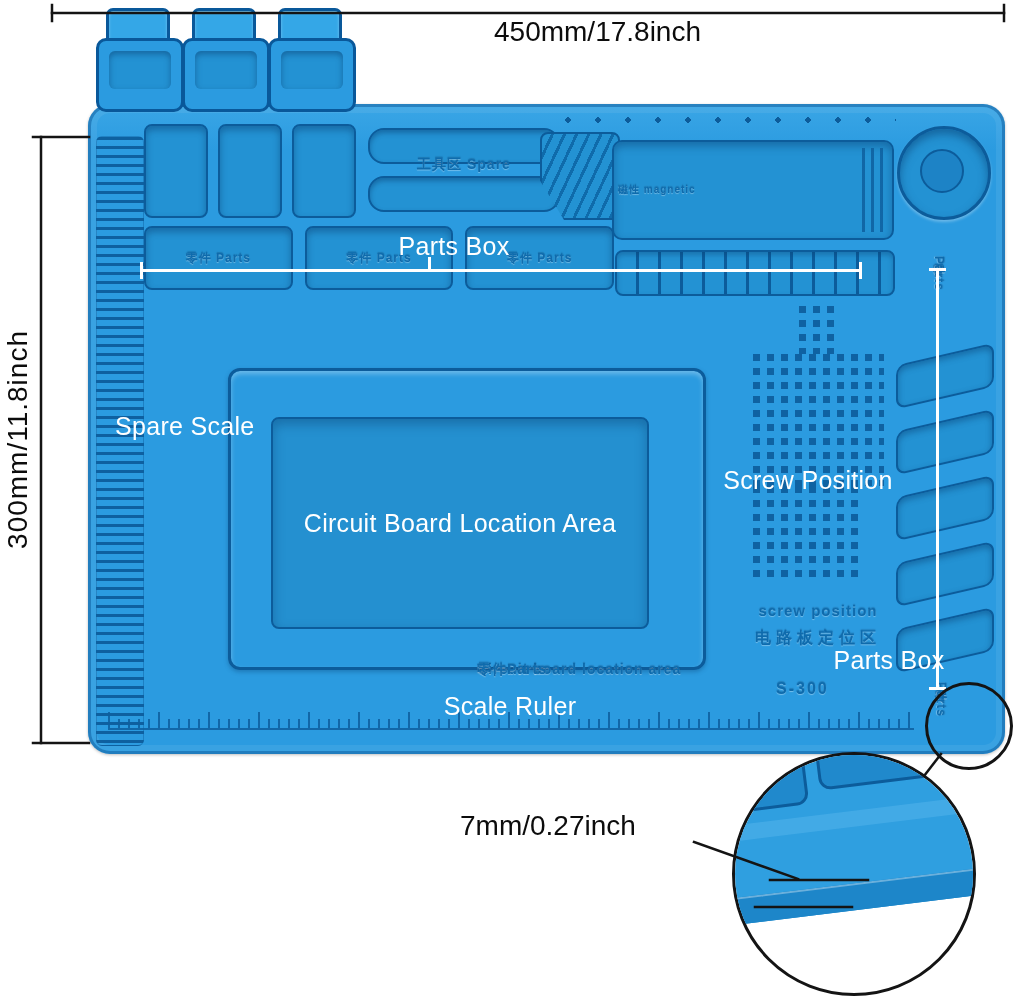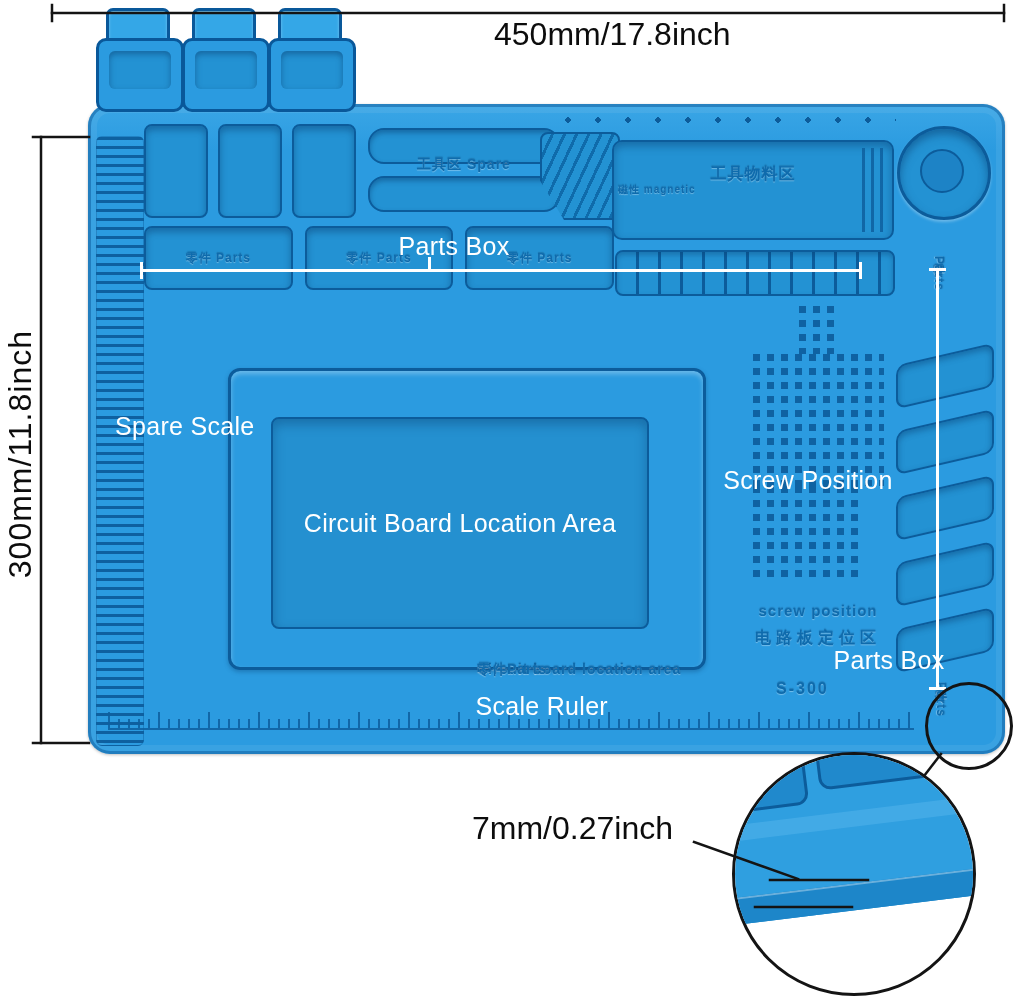--- a/index.html
+++ b/index.html
@@ -1,23 +1,23 @@
 <!DOCTYPE html>
 <html><head>
 <meta charset="utf-8">
 <style>
   html,body{margin:0;padding:0;background:#fff;}
   .stage{position:relative;width:1027px;height:1000px;background:#fff;overflow:hidden;
          font-family:"Liberation Sans",sans-serif;}
 
   
-  .dim{position:absolute;color:#0c0c0c;font-size:32px;font-weight:500;white-space:nowrap;z-index:3;}
+  .dim{position:absolute;color:#0c0c0c;font-size:28px;font-weight:500;white-space:nowrap;z-index:3;}
   .dim-w{left:494px;top:16px;}
   .dim-h{left:2px;top:330px;writing-mode:vertical-rl;transform:rotate(180deg);letter-spacing:1px;}
-  .dim-t{left:472px;top:810px;}
+  .dim-t{left:460px;top:810px;}
 
   
   .mat{position:absolute;left:88px;top:104px;width:917px;height:650px;z-index:1;
        background:linear-gradient(180deg,#3aa6e6 0%,#2b9be0 7%,#2b9be0 100%);
        border-radius:22px;
        box-shadow:inset 0 0 0 3px rgba(9,88,154,.5), inset 0 0 0 9px rgba(255,255,255,.07), 0 1px 3px rgba(0,0,0,.25);}
   .mat *{position:absolute;}
 
   .left-ribs{left:8px;top:32px;width:46px;height:608px;border-radius:6px;border:1px solid rgba(12,92,155,.45);
        background:repeating-linear-gradient(to bottom,#0c5c9b 0 3px,transparent 3px 9px);opacity:.92;}
@@ -88,21 +88,21 @@
   .screw-en{left:640px;top:498px;width:180px;text-align:center;font-size:15px;}
   .screw-cn{left:640px;top:524px;width:180px;text-align:center;font-size:16px;letter-spacing:5px;}
   .model-emb{left:688px;top:576px;font-size:16px;letter-spacing:2px;}
   .wb-emb{position:static !important;font-size:12px;}
 
   .wlabel{color:#fff;font-size:25px;font-weight:400;letter-spacing:.3px;white-space:nowrap;z-index:2;}
   .parts-top-label{left:286px;top:128px;width:160px;text-align:center;}
   .spare-label{left:27px;top:308px;}
   .screw-pos-label{left:600px;top:362px;width:240px;text-align:center;}
   .parts-right-label{left:716px;top:542px;width:170px;text-align:center;}
-  .scale-label{left:350px;top:588px;width:170px;text-align:right;}
+  .scale-label{left:337px;top:588px;width:170px;text-align:center;}
 
   .line-h{left:52px;top:165px;width:722px;height:3px;background:#fff;z-index:2;}
   .line-h::before,.line-h::after{content:"";position:absolute;top:-7px;width:3px;height:17px;background:#fff;}
   .line-h::before{left:0;}.line-h::after{right:0;}
   .line-h .tick{left:288px;top:-12px;width:3px;height:12px;background:#fff;}
   .line-v{left:848px;top:164px;width:3px;height:422px;background:#fff;z-index:2;}
   .line-v::before,.line-v::after{content:"";position:absolute;left:-7px;width:17px;height:3px;background:#fff;}
   .line-v::before{top:0;}.line-v::after{bottom:0;}
 
   .ruler{left:20px;top:606px;width:806px;height:18px;opacity:.85;
@@ -174,21 +174,20 @@
       <div class="slot-long"></div>
       <div class="slot-long"></div>
       <div class="emb tools-emb">工具区 Spare</div>
     </div>
 
     <div class="pen-slot"></div>
     <div class="dots"></div>
 
     <div class="tool-well">
       <div class="emb magnetic-emb">磁性 magnetic</div>
-      <div class="emb tool-cn">工具物料区</div>
       <div class="tool-comb"></div>
     </div>
 
     <div class="dish">
       <div class="dish-inner"></div>
     </div>
 
     <div class="comb-row"></div>
 
     <div class="emb vert side-text-top">零件Parts</div>

